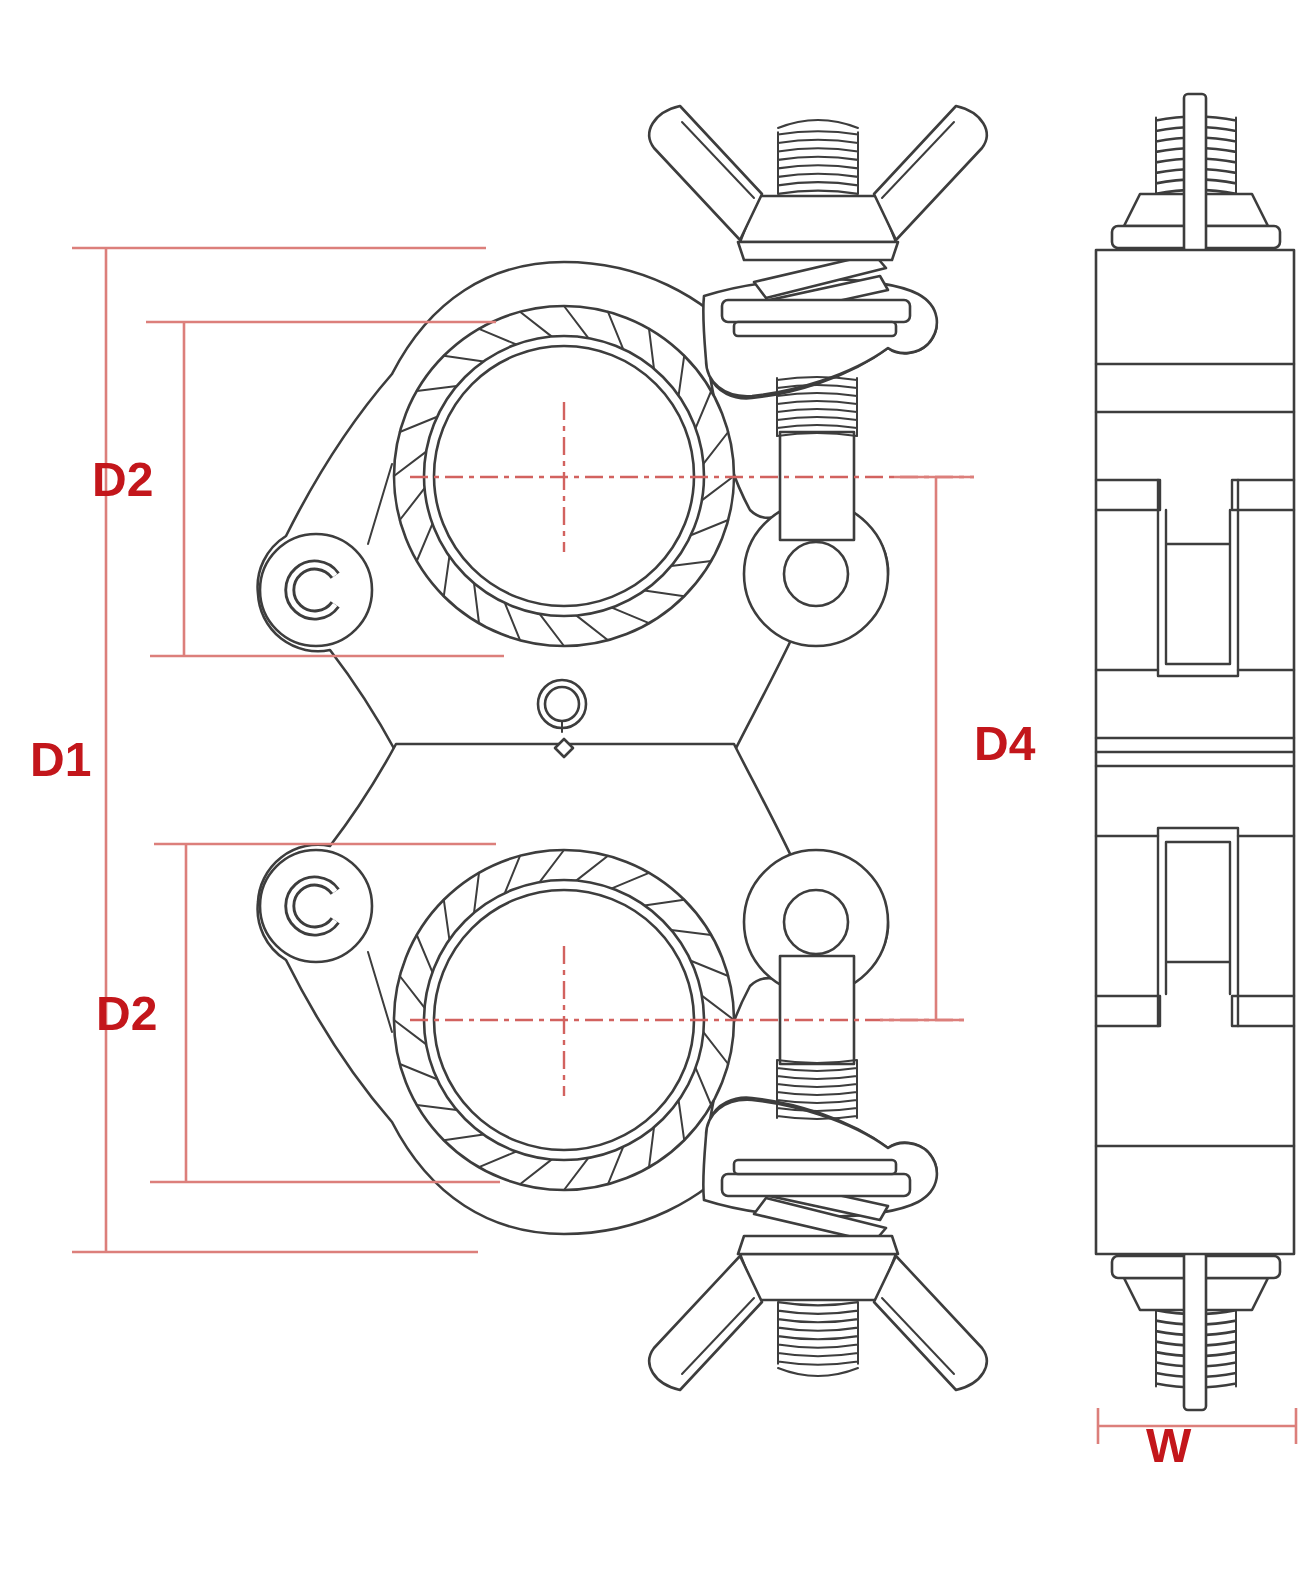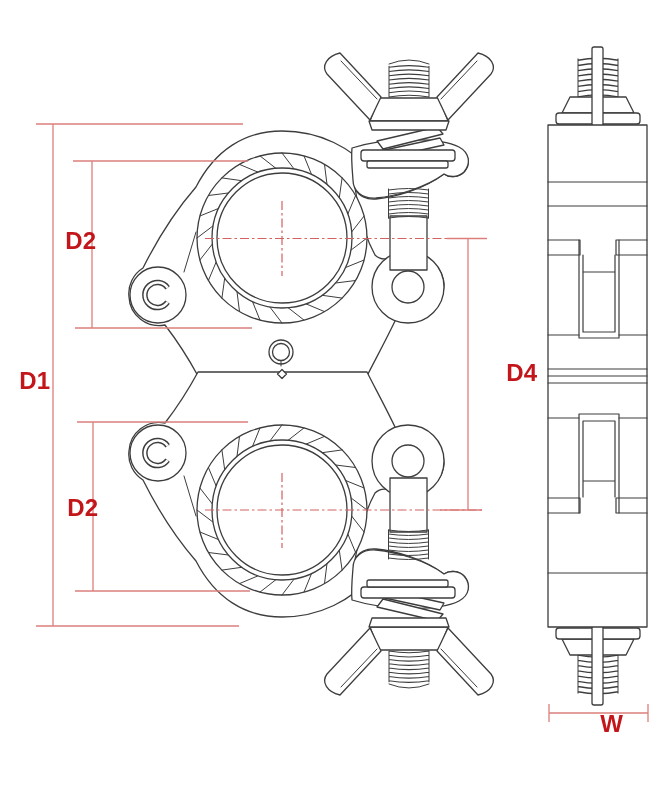--- a/index.html
+++ b/index.html
@@ -7,21 +7,21 @@
     position:relative;
     width:650px;height:794px;
     background:#ffffff;
     font-family:"Liberation Sans", sans-serif;
     overflow:hidden;
   }
   .canvas svg{position:absolute;left:0;top:0;}
   .dim-label{
     position:absolute;
     width:50px;
-    text-align:right;
+    text-align:left;
     font-family:"Liberation Sans", sans-serif;
     font-weight:bold;
     font-size:24px;
     line-height:28px;
     color:#c3161b;
     letter-spacing:0px;
     user-select:none;
   }
   
   .ln{fill:none;stroke:#3d3d3d;stroke-width:1.2;stroke-linecap:round;}
@@ -164,19 +164,19 @@
     <g>
       <path class="red" d="M468,239 L468,510"></path>
     </g>
 
     <g>
       <path class="red" d="M549,704 L549,722 M648,704 L648,722 M549,713 L648,713"></path>
     </g>
   </g>
 </svg>
 
-<span class="dim-label" style="left:0;top:367px;">D1</span>
+<span class="dim-label" style="left:15px;top:367px;">D1</span>
 <span class="dim-label" style="left:46px;top:227px;">D2</span>
 <span class="dim-label" style="left:48px;top:494px;">D2</span>
 <span class="dim-label" style="left:487px;top:359px;">D4</span>
 <span class="dim-label" style="left:573px;top:710px;">W</span>
 
 </div>
 
 </body></html>

